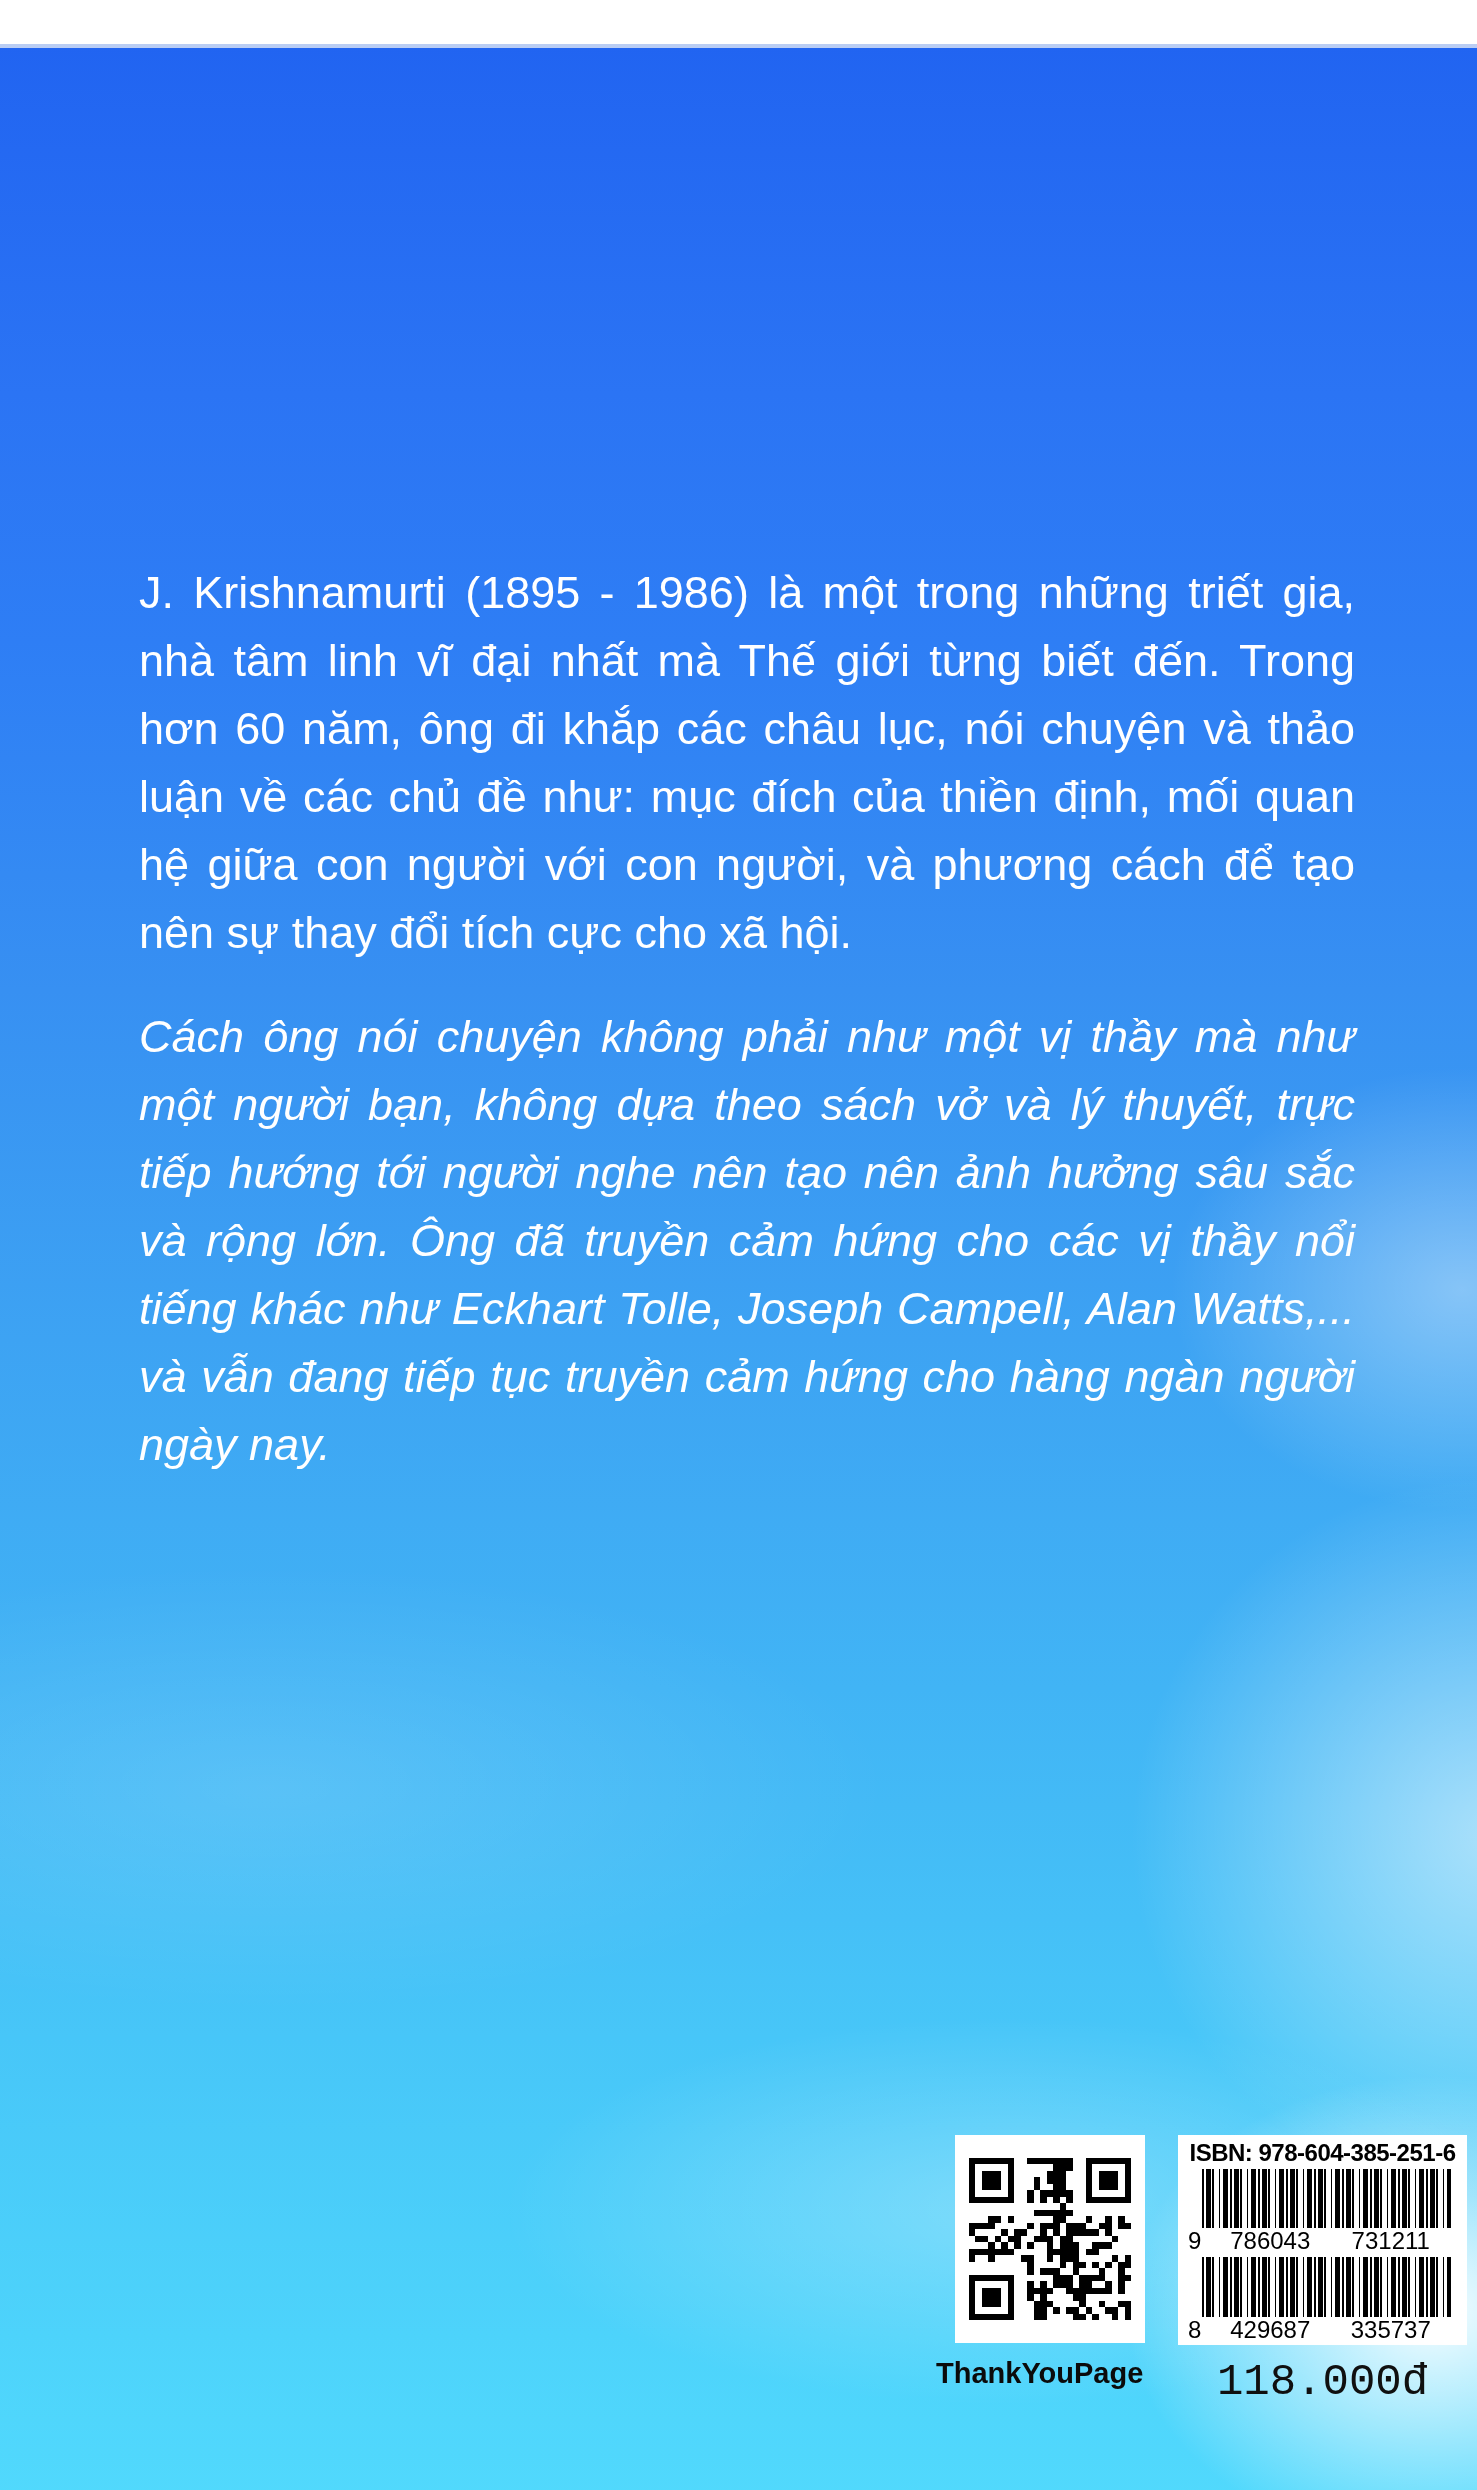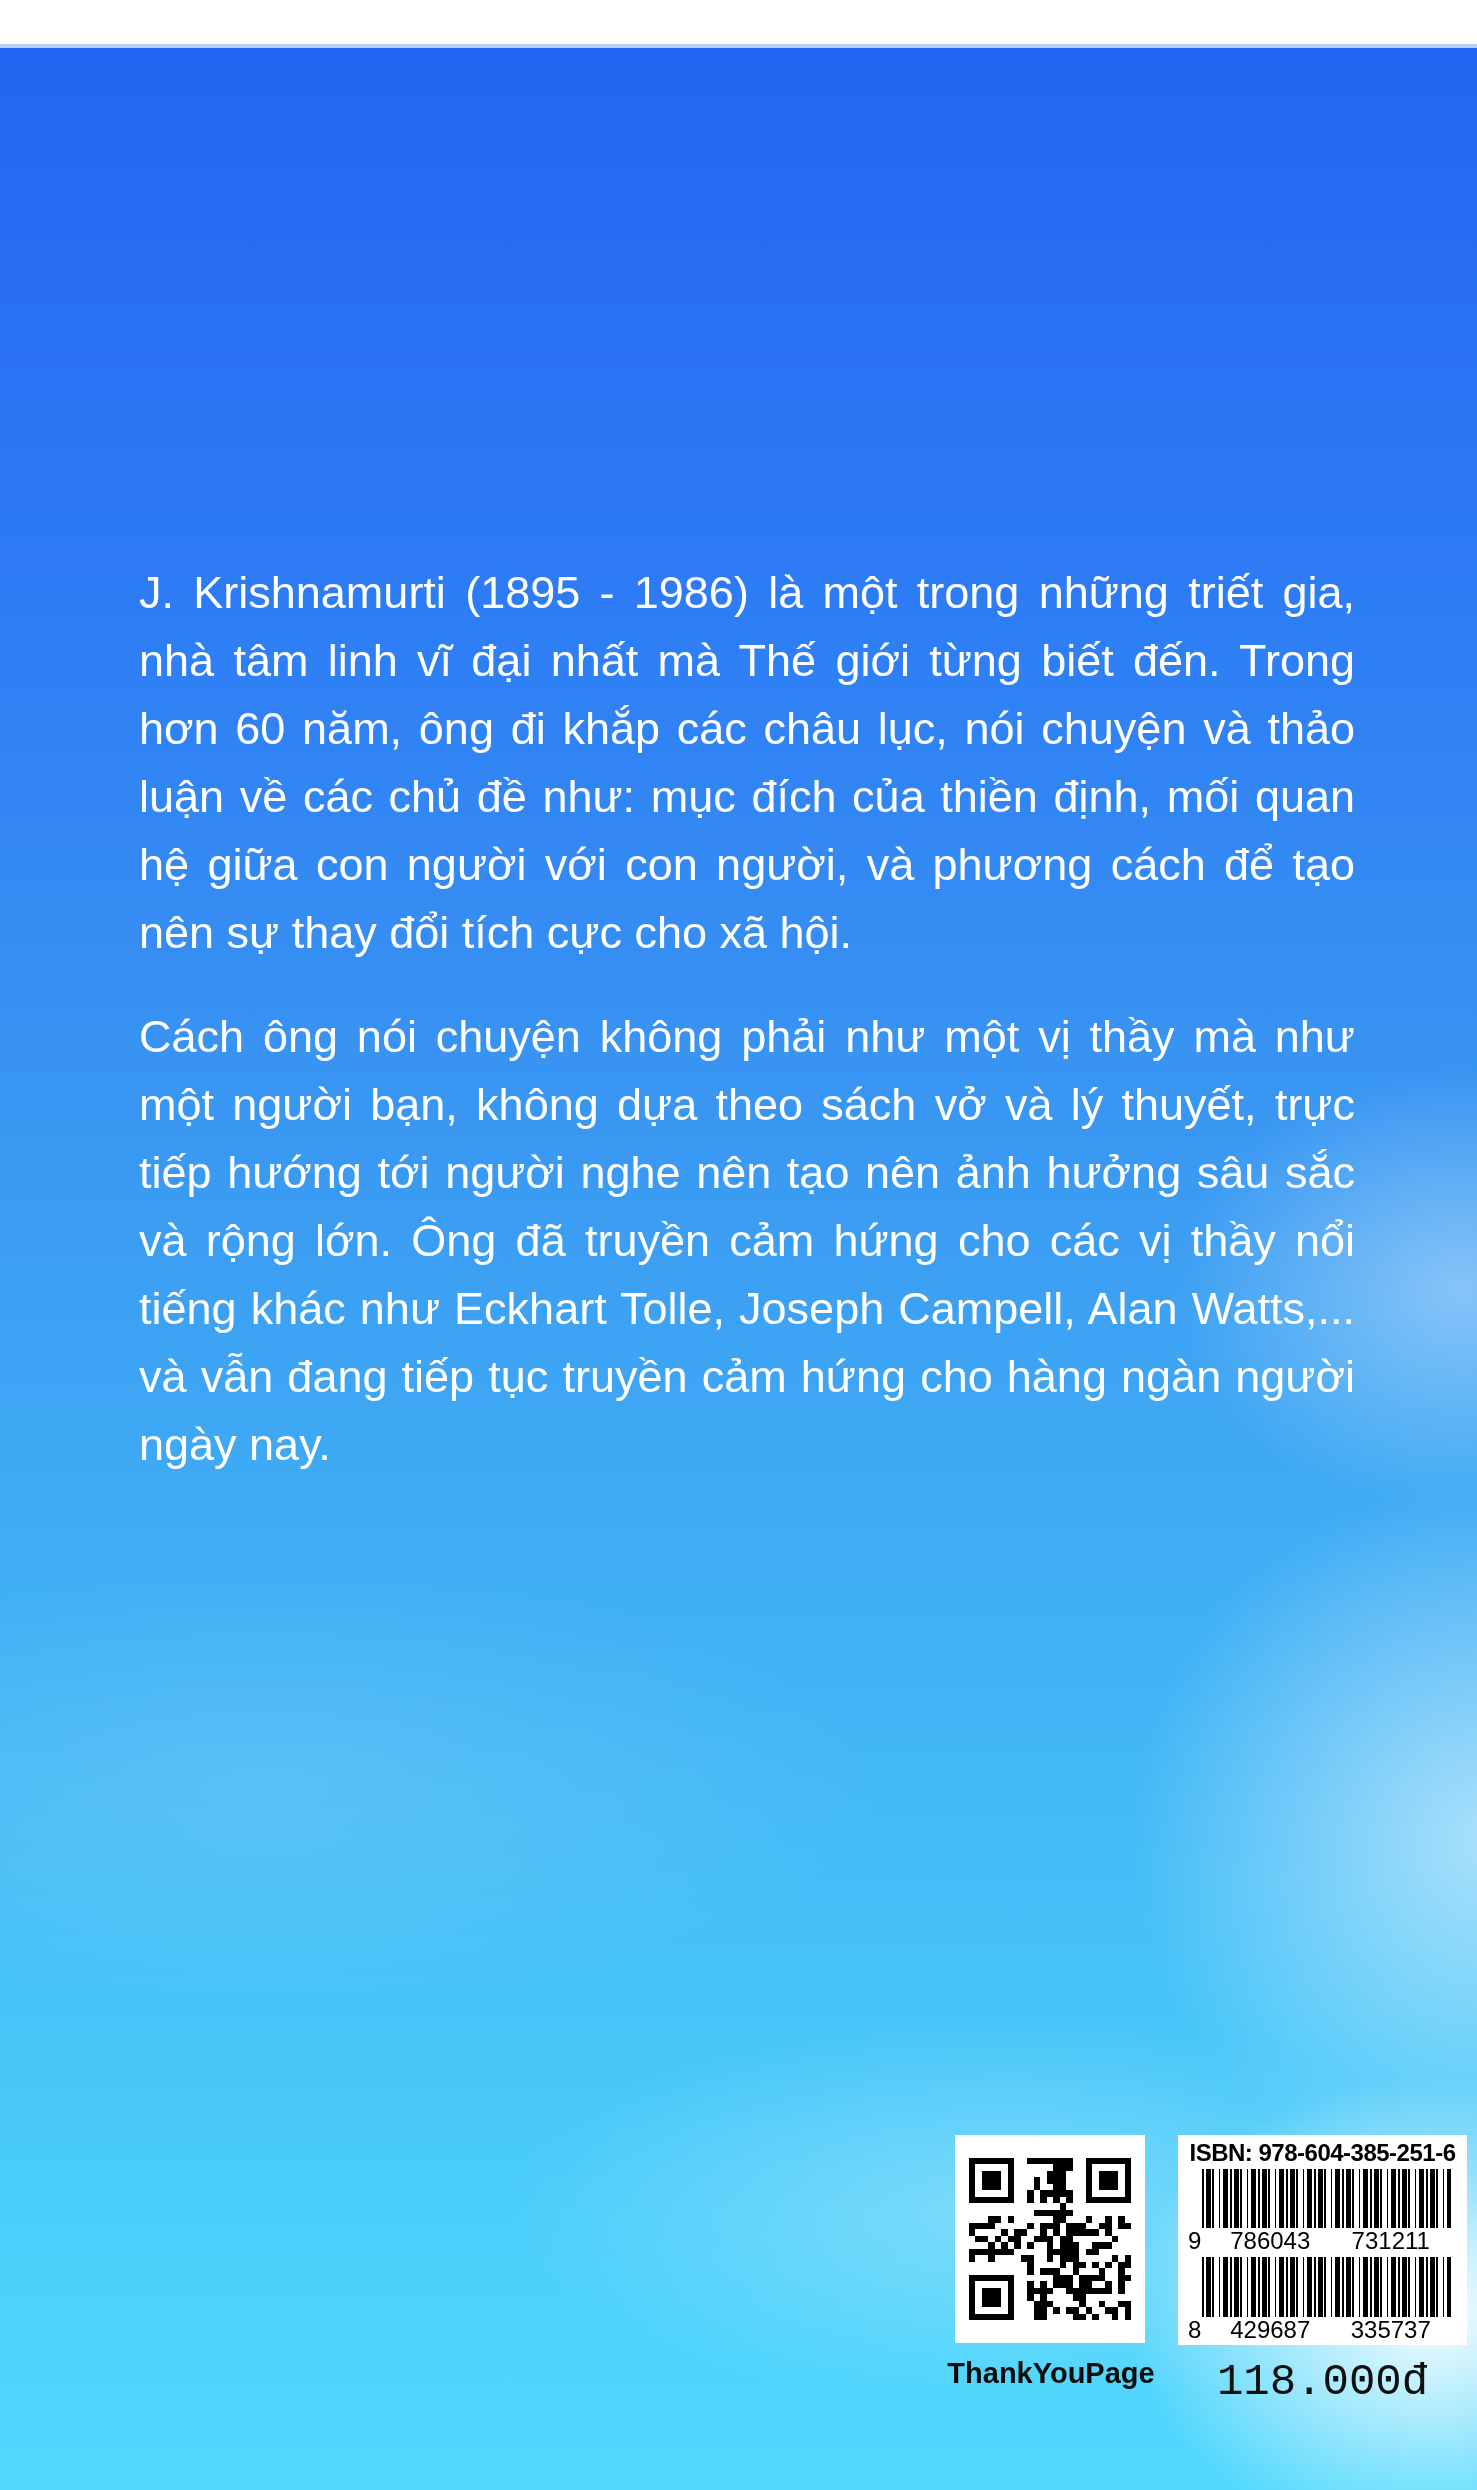--- a/index.html
+++ b/index.html
@@ -24,32 +24,32 @@
     position:absolute;left:0;top:0;width:100%;height:4px;
     background:#b9cdf4;
   }
   .bio{
     position:absolute;left:139px;top:515px;width:1216px;
     color:#ffffff;
     font-size:45px;line-height:68px;
     text-align:justify;
   }
   .bio p{margin:0;}
-  .bio p + p{margin-top:36px;}
+  .bio p + p{margin-top:36px;font-style:italic;}
 
   
   .qr-box{
     position:absolute;left:955px;top:2091px;width:190px;height:208px;
     background:#ffffff;
     display:flex;align-items:center;justify-content:center;
   }
   .qr-box svg{width:162px;height:162px;fill:#000;shape-rendering:crispEdges;}
   .qr-label{
     position:absolute;left:936px;top:2313px;width:230px;
-    text-align:center;color:#0b0b0b;
+    text-align:left;color:#0b0b0b;
     font-size:29px;font-weight:600;
   }
 
   
   .barcode-box{
     position:absolute;left:1178px;top:2091px;width:289px;height:210px;
     background:#ffffff;
     box-sizing:border-box;
     padding:4px 10px 2px 10px;
     display:flex;flex-direction:column;

